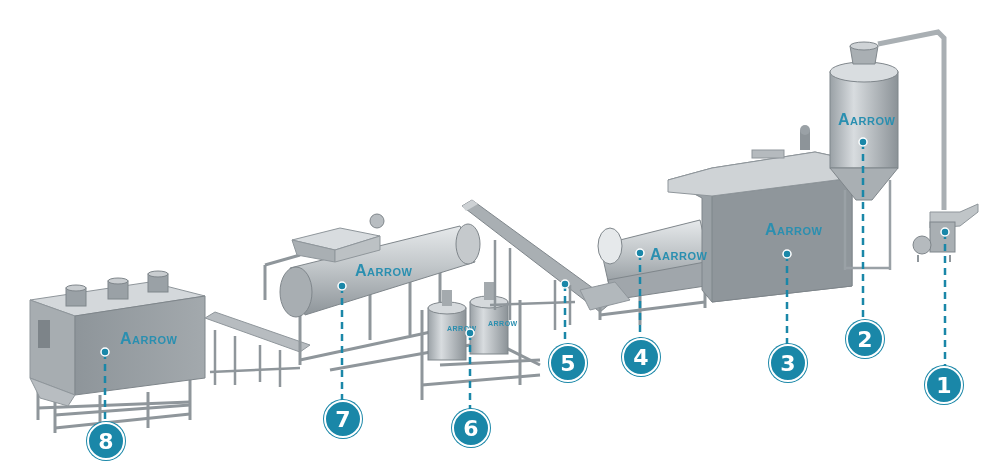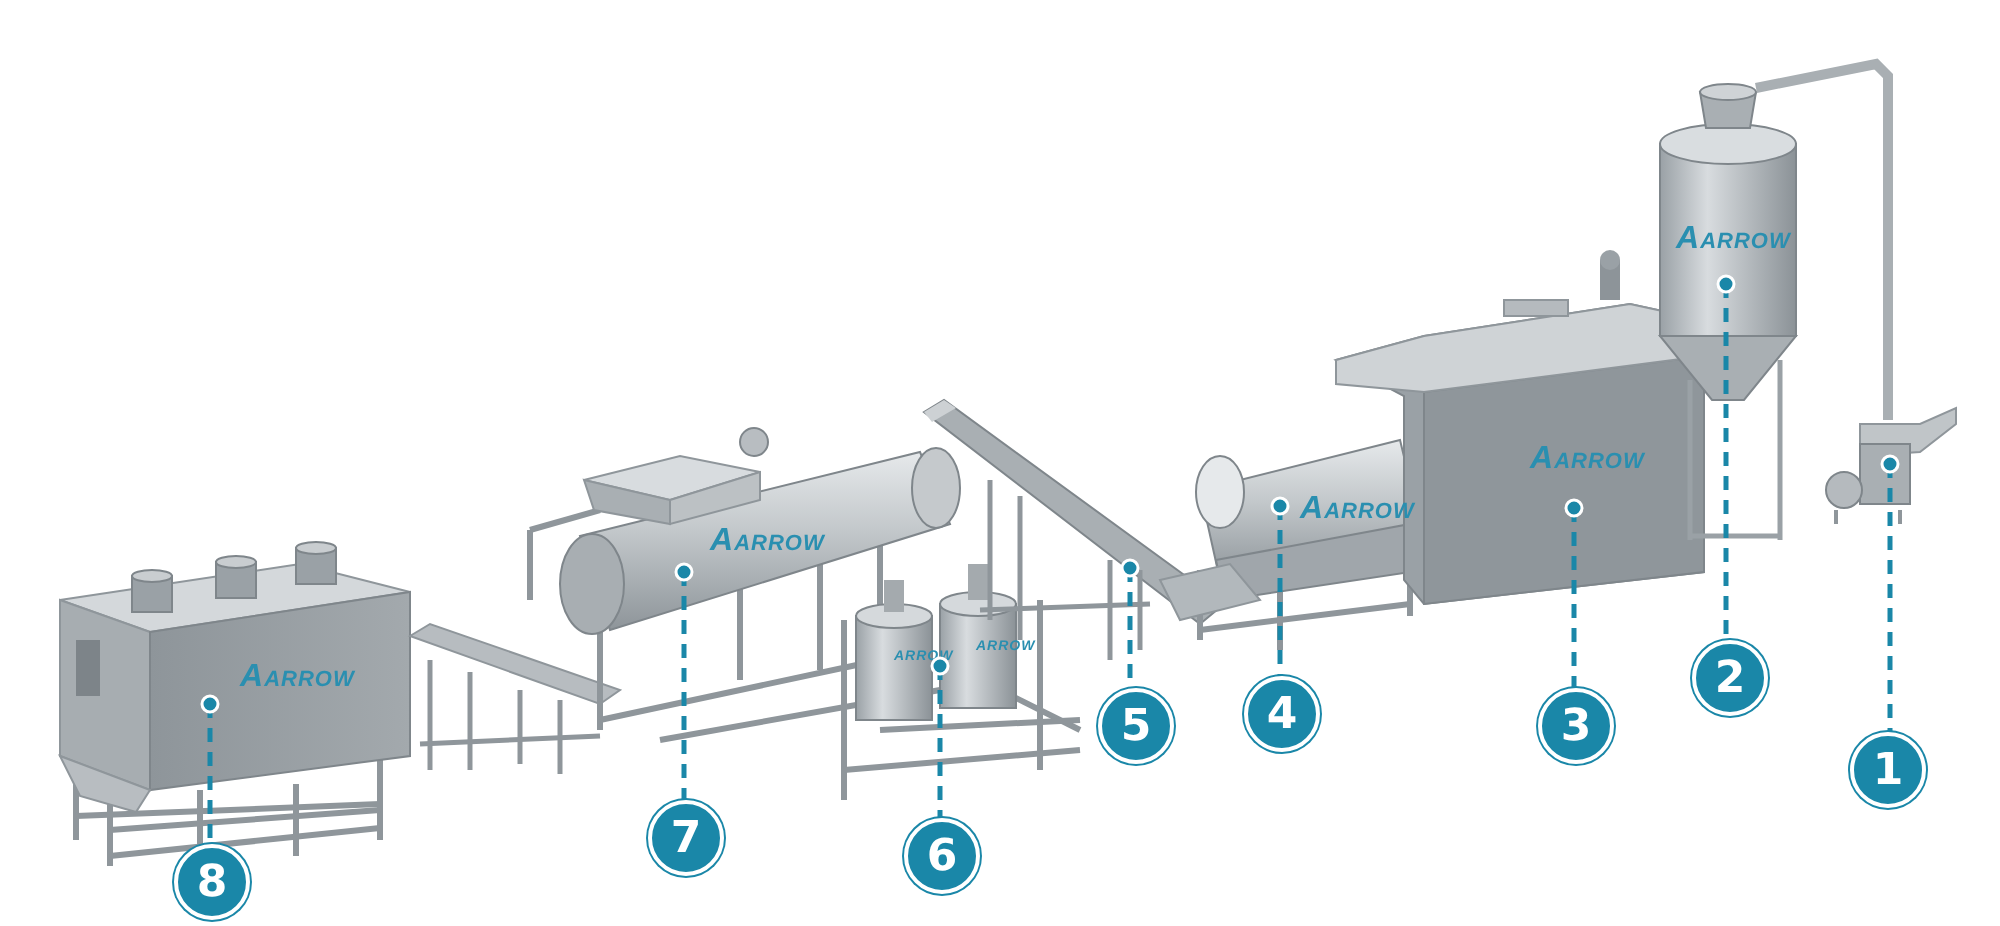--- a/index.html
+++ b/index.html
@@ -1,19 +1,19 @@
 <!DOCTYPE html>
 <html><head>
 <meta charset="utf-8">
 <style>
   html, body { margin: 0; padding: 0; background: #ffffff; }
   body { width: 1000px; height: 463px; overflow: hidden; position: relative; font-family: "Liberation Sans", sans-serif; }
   #stage { position: absolute; left: 0; top: 0; width: 1000px; height: 463px; }
   .callout { position: absolute; width: 34px; height: 34px; border-radius: 50%; background: #1a87a8; color: #fff; font-family: "DejaVu Sans", sans-serif; font-weight: bold; font-size: 22px; display: flex; align-items: center; justify-content: center; border: 2px solid #fff; box-shadow: 0 0 0 1px #1a87a8; }
-  .logo { position: absolute; font-family: "Liberation Sans", sans-serif; font-weight: bold; font-style: italic; color: #2a8fb0; font-size: 11px; letter-spacing: 0.5px; }
+  .logo { position: absolute; font-family: "Liberation Sans", sans-serif; font-weight: bold; color: #2a8fb0; font-size: 11px; letter-spacing: 0.5px; }
   .logo .a { font-size: 16px; }
 </style>
 </head>
 <body>
 
 <div id="stage">
   <svg width="1000" height="463" viewBox="0 0 1000 463" xmlns="http://www.w3.org/2000/svg">
     <defs>
       <linearGradient id="gSteel" x1="0" y1="0" x2="0" y2="1">
         <stop offset="0" stop-color="#dfe2e4"></stop>

